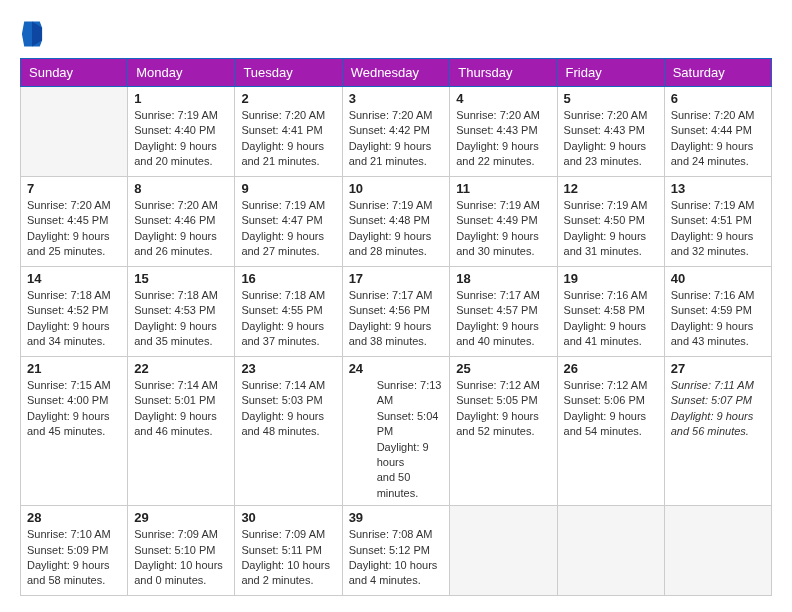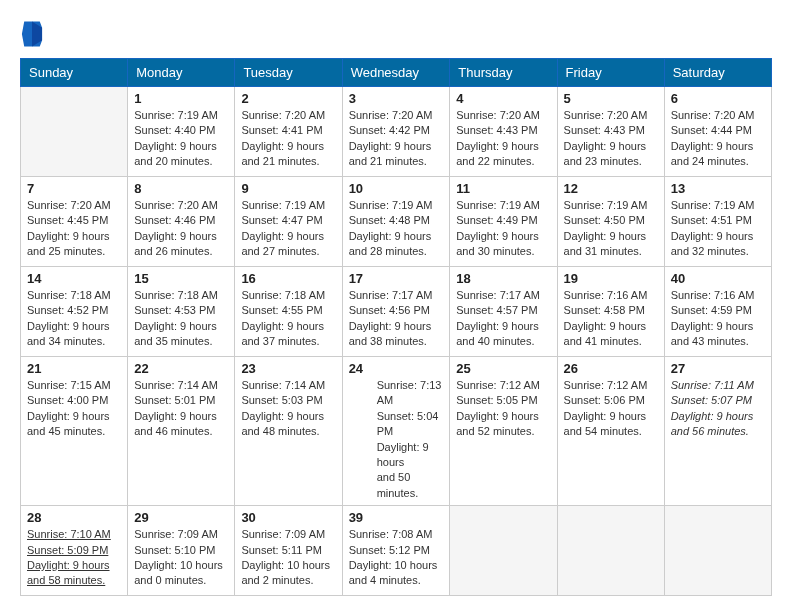--- a/index.html
+++ b/index.html
@@ -43,21 +43,21 @@
     .location-title {
       font-size: 16px;
       color: #444;
     }
     .calendar {
       width: 100%;
       border-collapse: collapse;
       font-size: 11px;
     }
     .calendar th {
-      background: #0369a1;
+      background: #a21caf;
       color: #fff;
       text-align: left;
       padding: 6px 8px;
       font-size: 13px;
       font-weight: normal;
       border: 1px solid #1565c0;
     }
     .calendar td {
       border: 1px solid #ccc;
       vertical-align: top;
@@ -312,21 +312,21 @@
           <span class="day-num">27</span>
           <div class="day-info" style="white-space: pre-line; font-style: italic;">Sunrise: 7:11 AM
 Sunset: 5:07 PM
 Daylight: 9 hours
 and 56 minutes.</div>
         </td>
       </tr>
       <tr class="week-row">
         <td>
           <span class="day-num">28</span>
-          <div class="day-info" style="white-space: pre-line; text-decoration: underline;">Sunrise: 7:10 AM
+          <div class="day-info" style="white-space: pre-line;">Sunrise: 7:10 AM
 Sunset: 5:09 PM
 Daylight: 9 hours
 and 58 minutes.</div>
         </td>
         <td>
           <span class="day-num">29</span>
           <div class="day-info" style="white-space: pre-line;">Sunrise: 7:09 AM
 Sunset: 5:10 PM
 Daylight: 10 hours
 and 0 minutes.</div>

